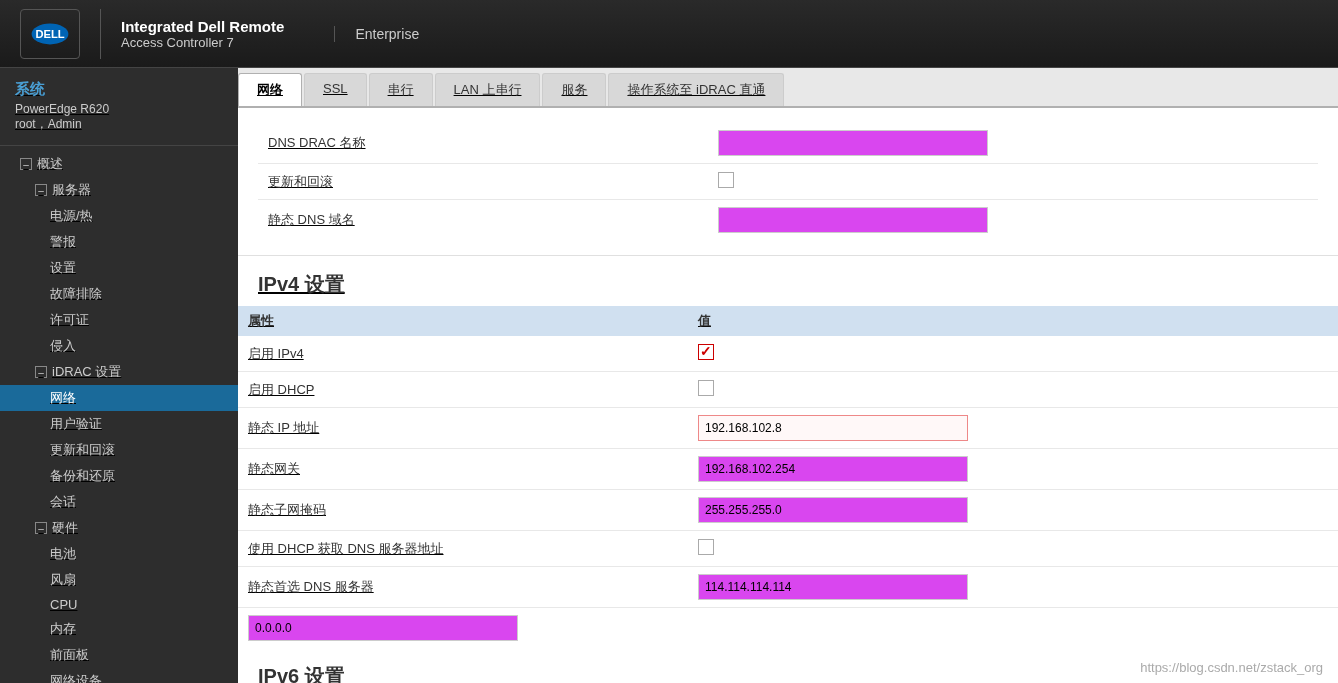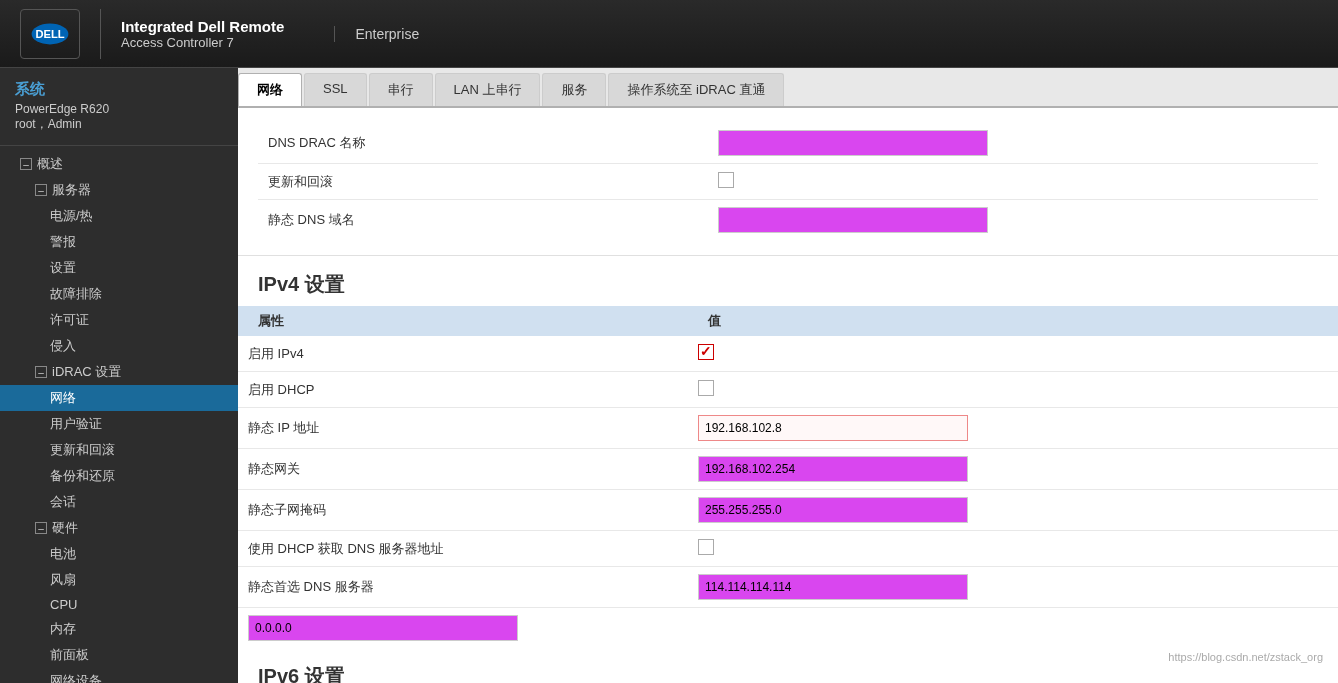--- a/index.html
+++ b/index.html
@@ -47,20 +47,21 @@
       font-size: 14px;
       margin-left: 20px;
       padding-left: 20px;
       border-left: 1px solid #555;
     }
 
     
     .main-layout {
       display: flex;
       height: calc(683px - 68px);
+      text-decoration: underline;
     }
 
     
     .sidebar {
       width: 238px;
       background: #2d2d2d;
       color: #ddd;
       overflow-y: auto;
       flex-shrink: 0;
     }
@@ -213,35 +214,35 @@
     .section-title {
       font-size: 20px;
       font-weight: bold;
       color: #333;
       padding: 15px 20px 8px 20px;
     }
 
     .table-header {
       display: flex;
       background: #d0e0f0;
-      padding: 6px 20px;
+      padding: 6px 10px;
       font-weight: bold;
       color: #333;
       font-size: 13px;
     }
     .table-header .col-attr { width: 450px; }
     .table-header .col-val { flex: 1; }
 
     
     .watermark {
       position: fixed;
-      bottom: 20px;
+      bottom: 8px;
       right: 15px;
       color: #aaa;
-      font-size: 11px;
+      font-size: 13px;
     }
   </style>
 </head>
 <body>
 
 <div class="header">
   <div class="header-logo">
     <svg viewBox="0 0 50 30" fill="none">
       <ellipse cx="25" cy="15" rx="23" ry="13" fill="#0064b4"></ellipse>
       <text x="25" y="20" text-anchor="middle" fill="white" font-size="14" font-weight="bold" font-family="Arial">DELL</text>

